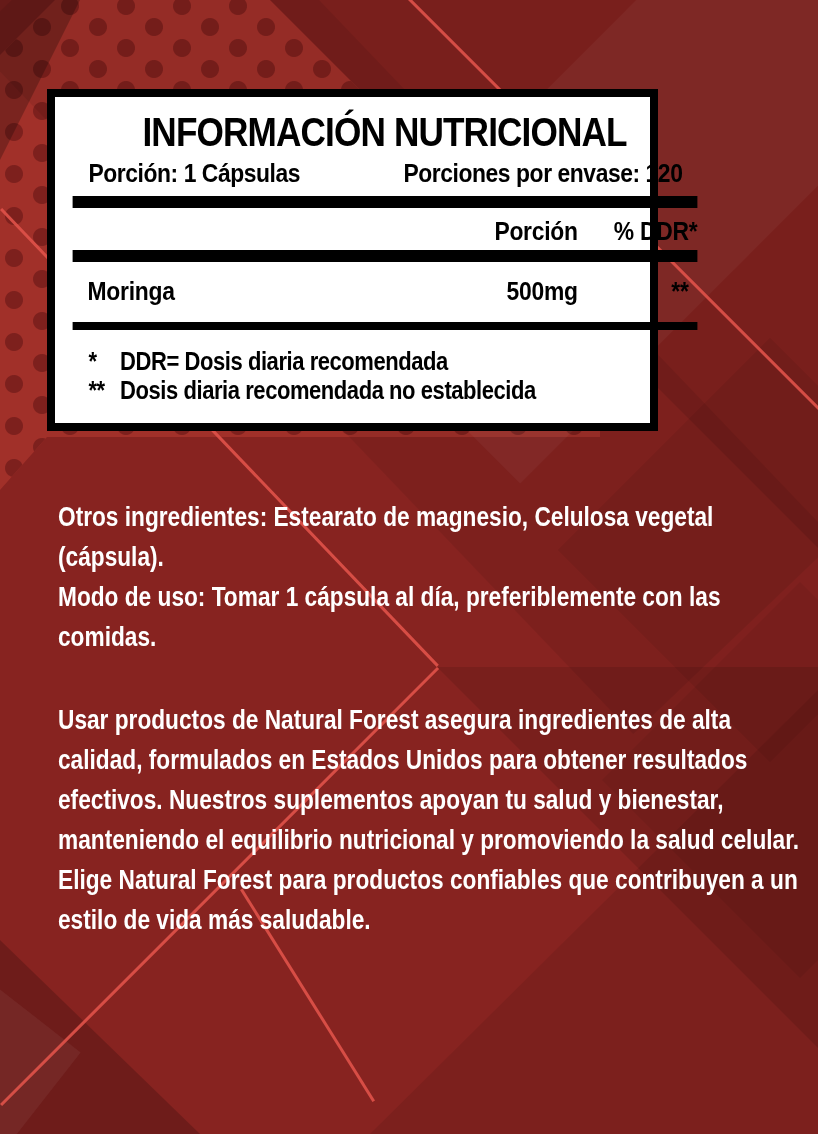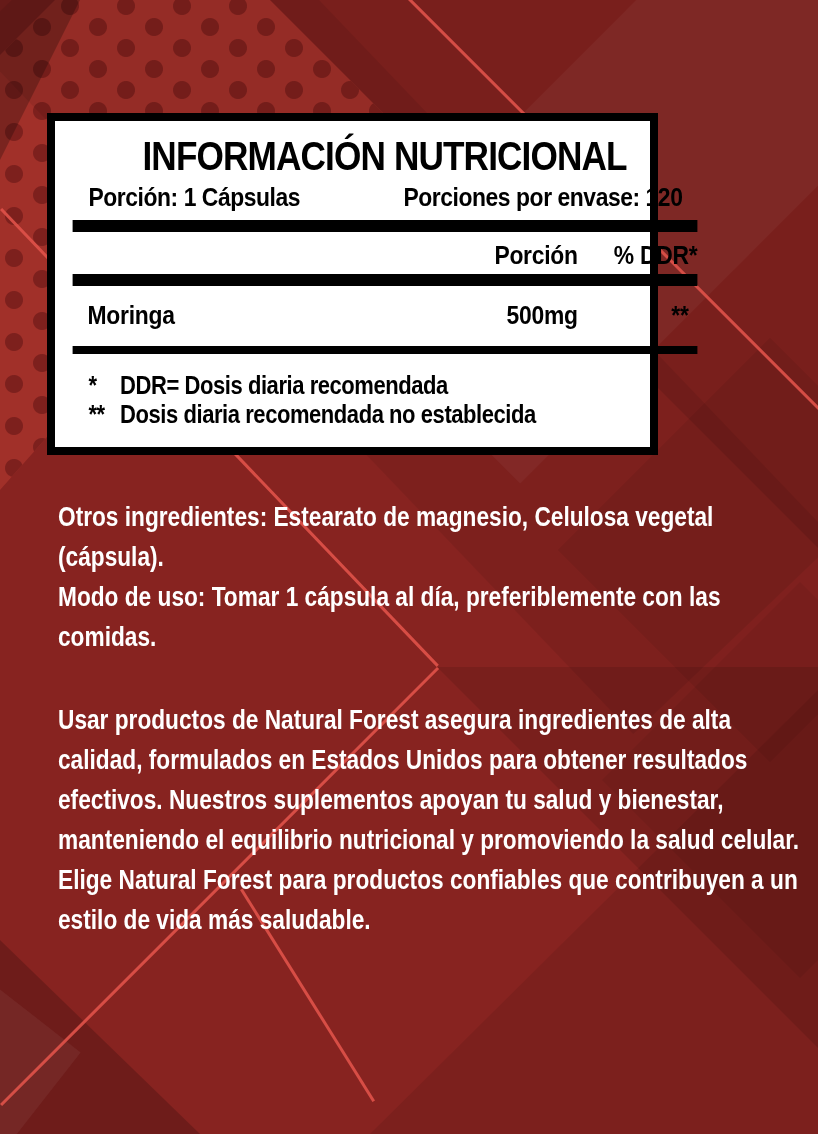--- a/index.html
+++ b/index.html
@@ -84,21 +84,21 @@
     width:3px;background:var(--accent-line,#dd5149);
     transform-origin:0 0;opacity:.92;
   }
   .line1{left:403px;top:-5px;height:600px;transform:rotate(-45deg);}
   .line2a{left:0px;top:210px;height:632px;transform:rotate(-43.7deg);}
   .line2b{left:437px;top:667px;height:618px;transform:rotate(45deg);}
   .line3{left:240px;top:890px;height:250px;transform:rotate(-32deg);}
 
   
   .panel{
-    left:47px;top:113px;width:611px;height:342px;
+    left:47px;top:89px;width:611px;height:342px;
     background:var(--panel-bg,#ffffff);
     border:8px solid var(--panel-ink,#000000);
     box-sizing:border-box;
     color:var(--panel-ink,#000000);
   }
   .panel-content{
     width:749px;transform:scaleX(0.88);transform-origin:0 0;
     font-weight:bold;
   }
   .p-title{

